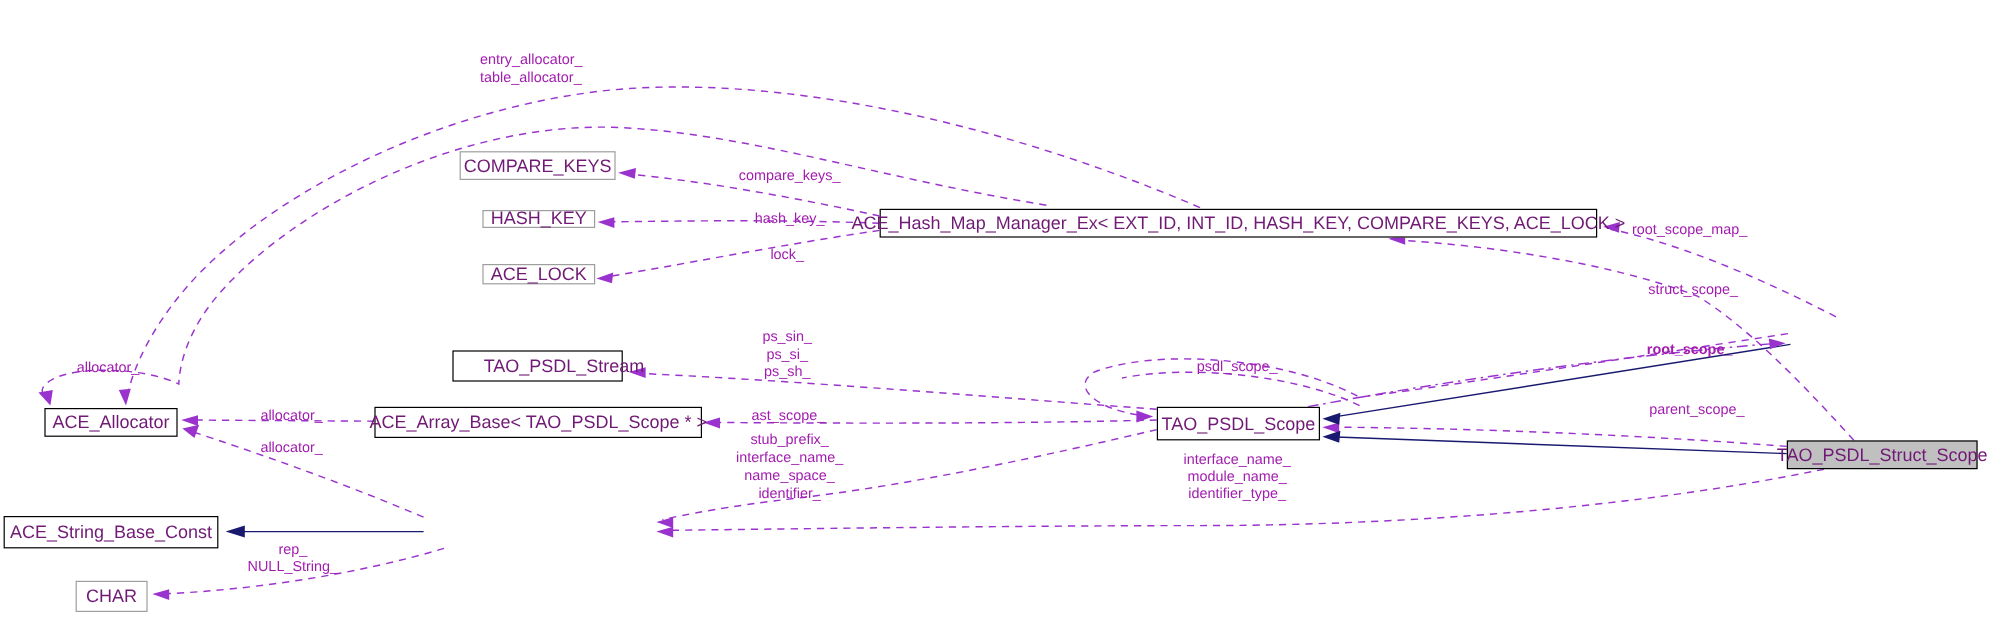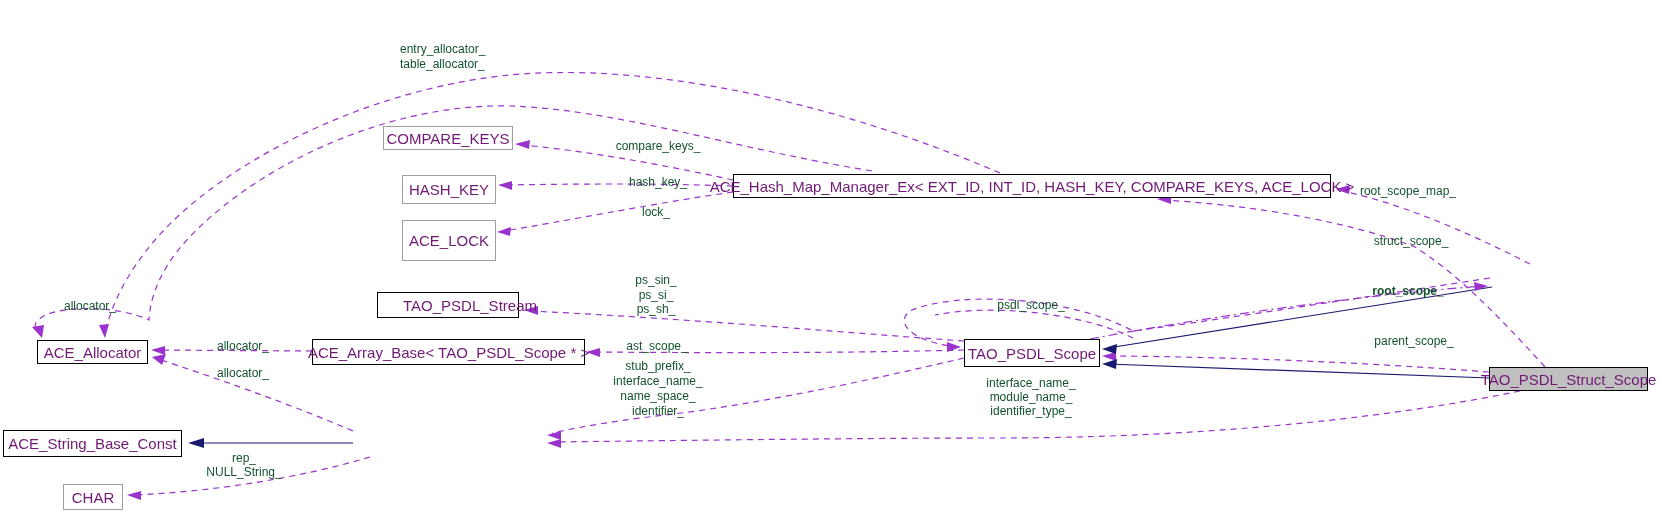--- a/index.html
+++ b/index.html
@@ -20,21 +20,21 @@
     font-size:15px;
     text-align:center;
     display:flex;align-items:center;justify-content:center;
     white-space:nowrap;
     line-height:1;
   }
   .node.param{border-color:var(--template-node-border,#9e9e9e);}
   .node.current{background:var(--highlight-fill,#c0c0c0);}
   .elabel{
     position:absolute;
-    color:#14532d;
+    color:#a21caf;
     font-size:12px;
     line-height:14.5px;
     white-space:pre;
   }
   .elabel.center{text-align:center;}
   .elabel.block{background:transparent;}
 </style>
 </head>
 <body>
 
@@ -86,22 +86,22 @@
       <polygon points="127,495 141,491 141,500"></polygon>
     </g>
     <g fill="var(--inheritance-edge)" stroke="none">
       <polygon points="188,443 204,438 204,448"></polygon>
       <polygon points="1102,349 1117,344 1116,354"></polygon>
       <polygon points="1102,364 1117,359 1116,369"></polygon>
     </g>
   </svg>
 
   <div class="node param" style="left:383px;top:126px;width:130px;height:24px;">COMPARE_KEYS</div>
-  <div class="node param" style="left:402px;top:175px;width:94px;height:29px;">HASH_KEY</div>
-  <div class="node param" style="left:402px;top:220px;width:94px;height:41px;">ACE_LOCK</div>
+  <div class="node param" style="left:402px;top:175px;width:94px;height:15px;">HASH_KEY</div>
+  <div class="node param" style="left:402px;top:220px;width:94px;height:17px;">ACE_LOCK</div>
   <div class="node" style="left:733px;top:174px;width:598px;height:24px;">ACE_Hash_Map_Manager_Ex&lt; EXT_ID, INT_ID, HASH_KEY, COMPARE_KEYS, ACE_LOCK &gt;</div>
   <div class="node" style="left:377px;top:292px;width:142px;height:26px;padding-left:44px;">TAO_PSDL_Stream</div>
   <div class="node" style="left:312px;top:339px;width:273px;height:26px;">ACE_Array_Base&lt; TAO_PSDL_Scope * &gt;</div>
   <div class="node" style="left:37px;top:340px;width:111px;height:24px;">ACE_Allocator</div>
   <div class="node" style="left:3px;top:430px;width:179px;height:27px;">ACE_String_Base_Const</div>
   <div class="node param" style="left:63px;top:484px;width:60px;height:26px;">CHAR</div>
   <div class="node" style="left:964px;top:339px;width:136px;height:28px;">TAO_PSDL_Scope</div>
   <div class="node current" style="left:1489px;top:367px;width:159px;height:24px;">TAO_PSDL_Struct_Scope</div>
 
   <div class="elabel" style="left:400px;top:42px;"><div>entry_allocator_</div><div>table_allocator_</div></div>

